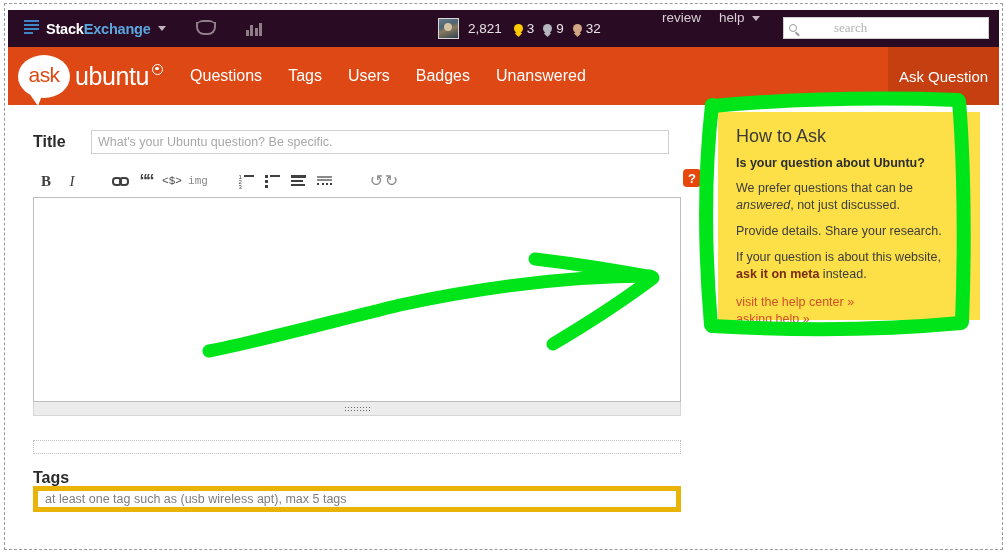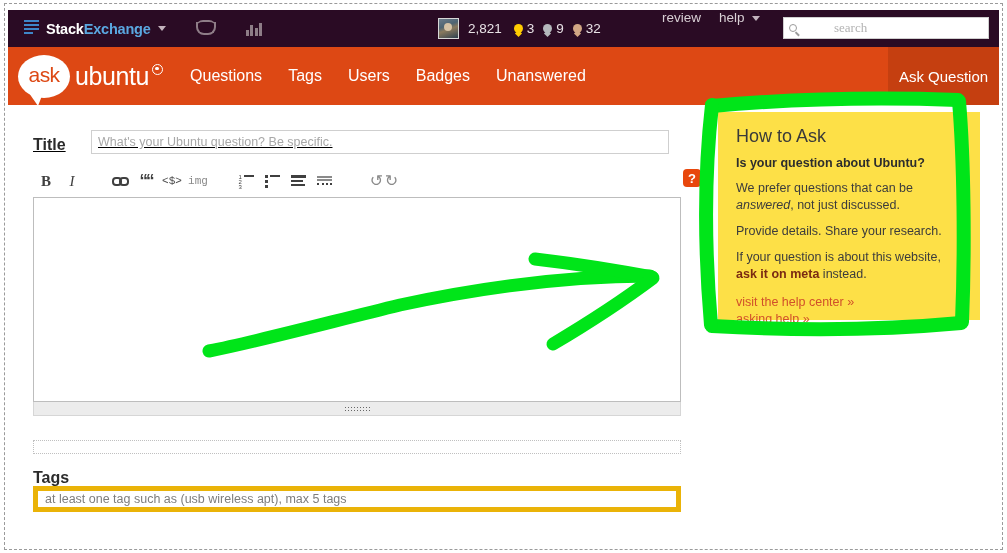--- a/index.html
+++ b/index.html
@@ -273,21 +273,21 @@
   
   .main {
     position: absolute;
     left: 8px; top: 105px;
     width: 991px; bottom: 0;
     z-index: 5;
   }
   .title-row {
     position: absolute;
     left: 25px; top: 25px;
-    display: flex; align-items: flex-end; text-decoration: underline;
+    display: flex; align-items: center;
   }
   .field-label {
     font-size: 16px; font-weight: bold; color: #2b2b2b;
     width: 58px;
   }
   .title-input {
     width: 578px; height: 24px;
     border: 1px solid #cfcfcf;
     padding: 0 6px;
     font-size: 12.5px;

